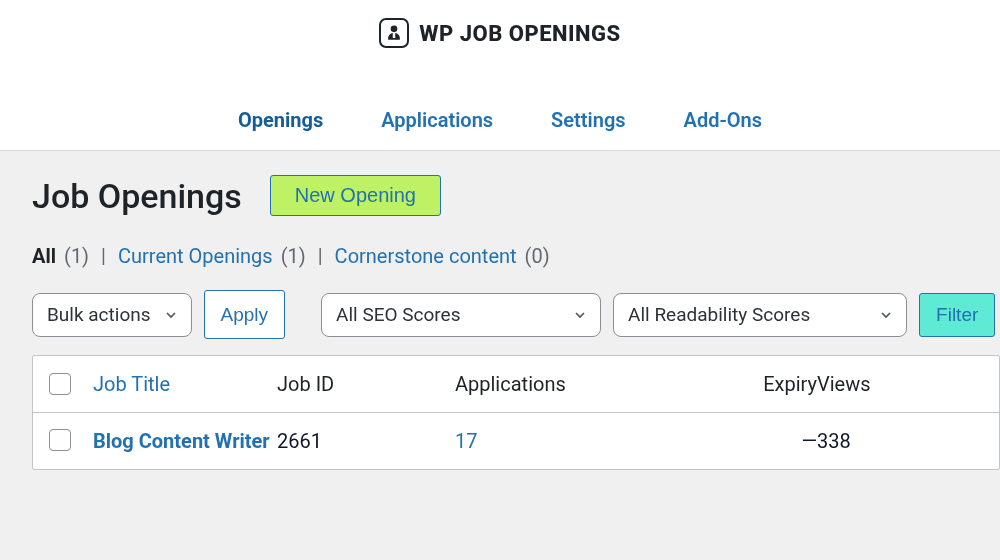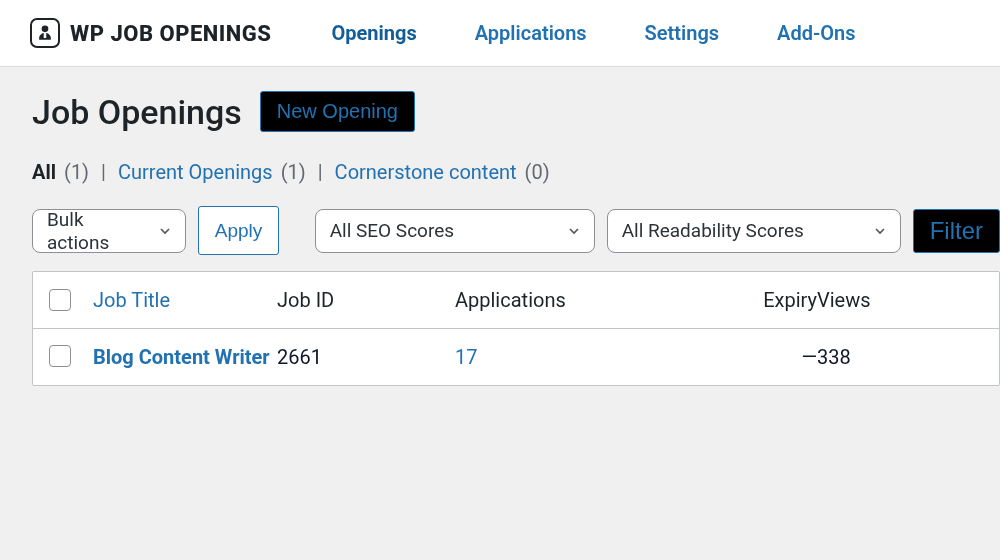--- a/index.html
+++ b/index.html
@@ -14,20 +14,21 @@
       height: 560px;
       overflow: hidden;
     }
     .header {
       background: #fff;
       border-bottom: 1px solid #dcdcde;
       display: flex;
       align-items: center;
       padding: 18px 30px;
       gap: 60px;
+      flex-direction: column;
     }
     .logo {
       display: flex;
       align-items: center;
       gap: 10px;
     }
     .logo-icon {
       width: 30px;
       height: 30px;
       border: 2.5px solid #1d2327;
@@ -59,33 +60,33 @@
     .nav-item.active {
       font-weight: 700;
       color: #135e96;
     }
     .content {
       padding: 24px 0 0 32px;
     }
     .page-header {
       display: flex;
       align-items: center;
-      gap: 18px;
+      gap: 28px;
       margin-bottom: 28px;
     }
     .page-title {
       font-size: 34px;
       font-weight: 500;
       color: #1d2327;
     }
     .new-button {
       border: 1px solid #2271b1;
       color: #2271b1;
-      background: #000000;
-      padding: 8px 16px;
+      background: #bef264;
+      padding: 8px 24px;
       font-size: 20px;
       font-weight: 500;
       border-radius: 3px;
       cursor: pointer;
     }
     .filters-row {
       display: flex;
       align-items: center;
       gap: 8px;
       font-size: 20px;
@@ -146,24 +147,24 @@
       background: #fff;
       padding: 0 16px;
       height: 49px;
       font-size: 19px;
       border-radius: 3px;
       cursor: pointer;
     }
     .filter-button {
       border: 1px solid #2271b1;
       color: #2271b1;
-      background: #000000;
+      background: #5eead4;
       padding: 0 16px;
       height: 44px;
-      font-size: 24px;
+      font-size: 19px;
       border-radius: 3px;
       cursor: pointer;
     }
     .gap {
       width: 12px;
     }
     .table-container {
       background: #fff;
       border: 1px solid #c3c4c7;
       border-radius: 2px;

